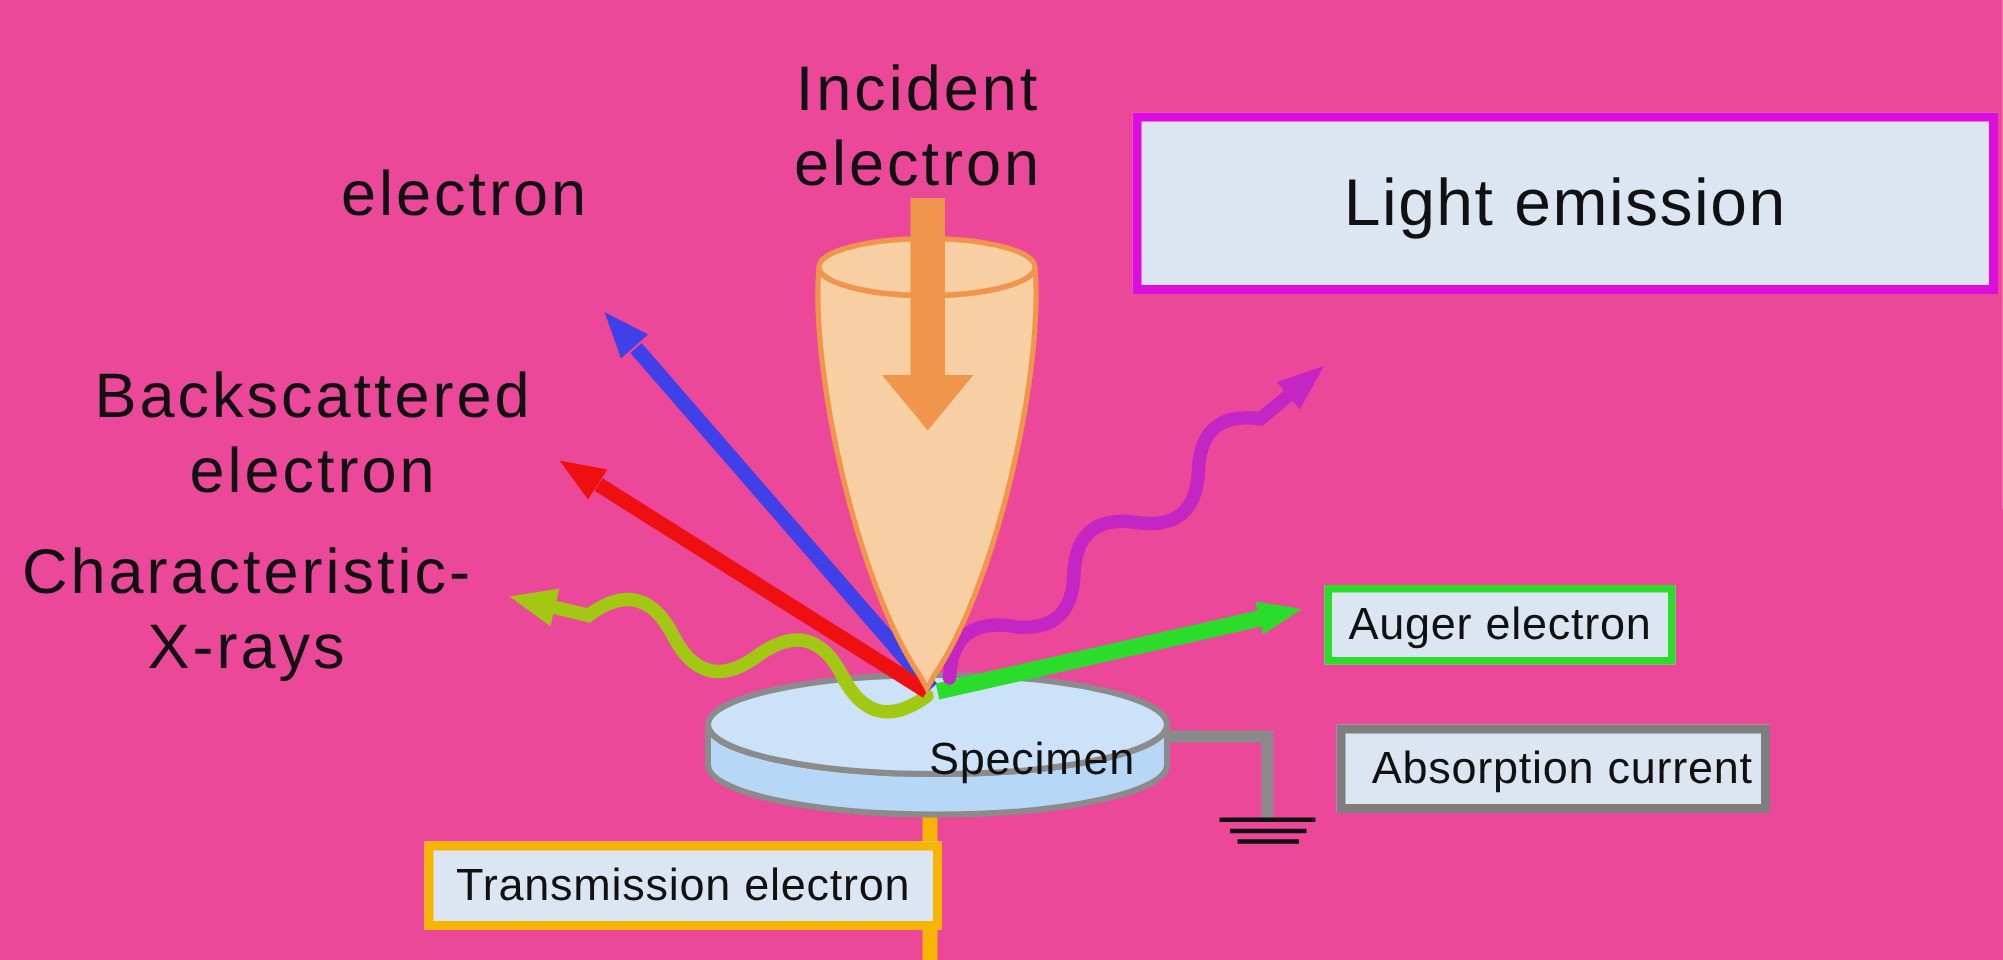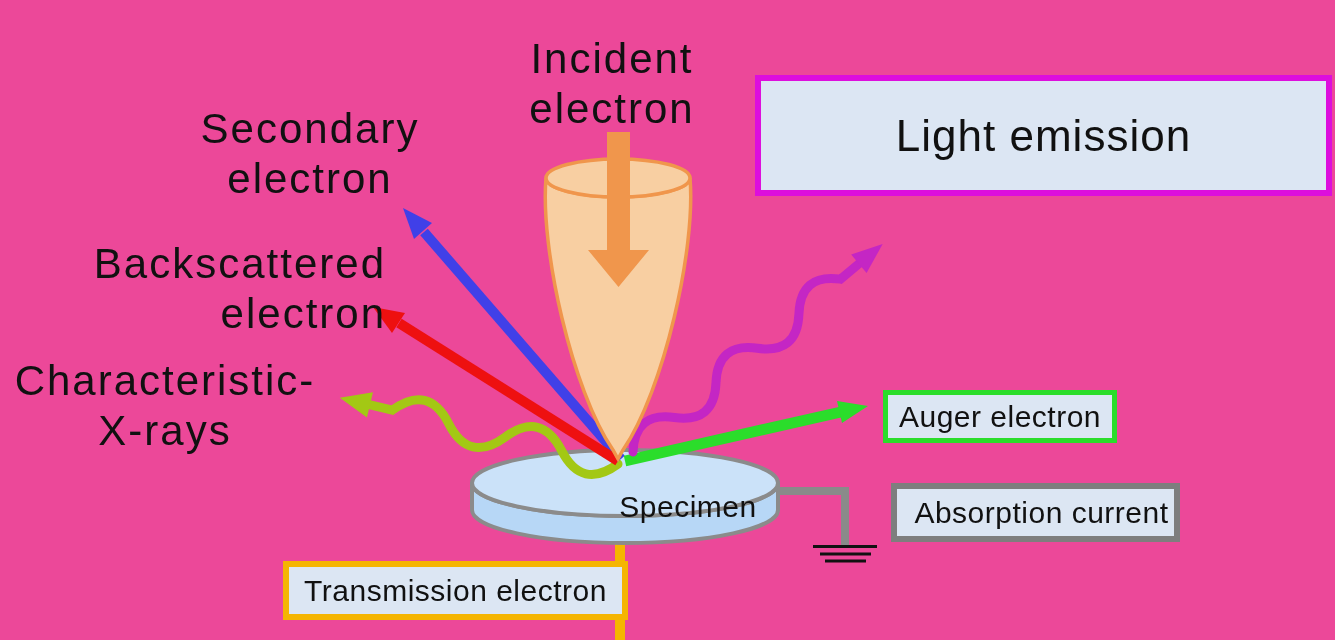--- a/index.html
+++ b/index.html
@@ -76,25 +76,24 @@
     <ellipse cx="618" cy="178" rx="72" ry="19" stroke-width="3.5" fill="#f8cfa2" stroke="#f0964c"></ellipse>
     <path d="M 607,132 L 630,132 L 630,250 L 649,250 L 618.5,287 L 588,250 L 607,250 Z" fill="#f0964c"></path>
   </svg>
 
   <div class="lbl" style="left:447px; top:34px; width:330px;">
     <div>Incident</div>
     <div>electron</div>
   </div>
 
   <div class="lbl" style="left:145px; top:104px; width:330px;">
-    <div>Secondary</div>
     <div>electron</div>
   </div>
 
-  <div class="lbl" style="left:56px; top:239px; width:330px;text-align:right;">
+  <div class="lbl" style="left:44px; top:239px; width:330px;">
     <div>Backscattered</div>
     <div>electron</div>
   </div>
 
   <div class="lbl" style="left:0px; top:356px; width:330px;">
     <div>Characteristic-</div>
     <div>X-rays</div>
   </div>
 
   <div class="lbl-sm" style="left:608px; top:490px; width:160px;">Specimen</div>

